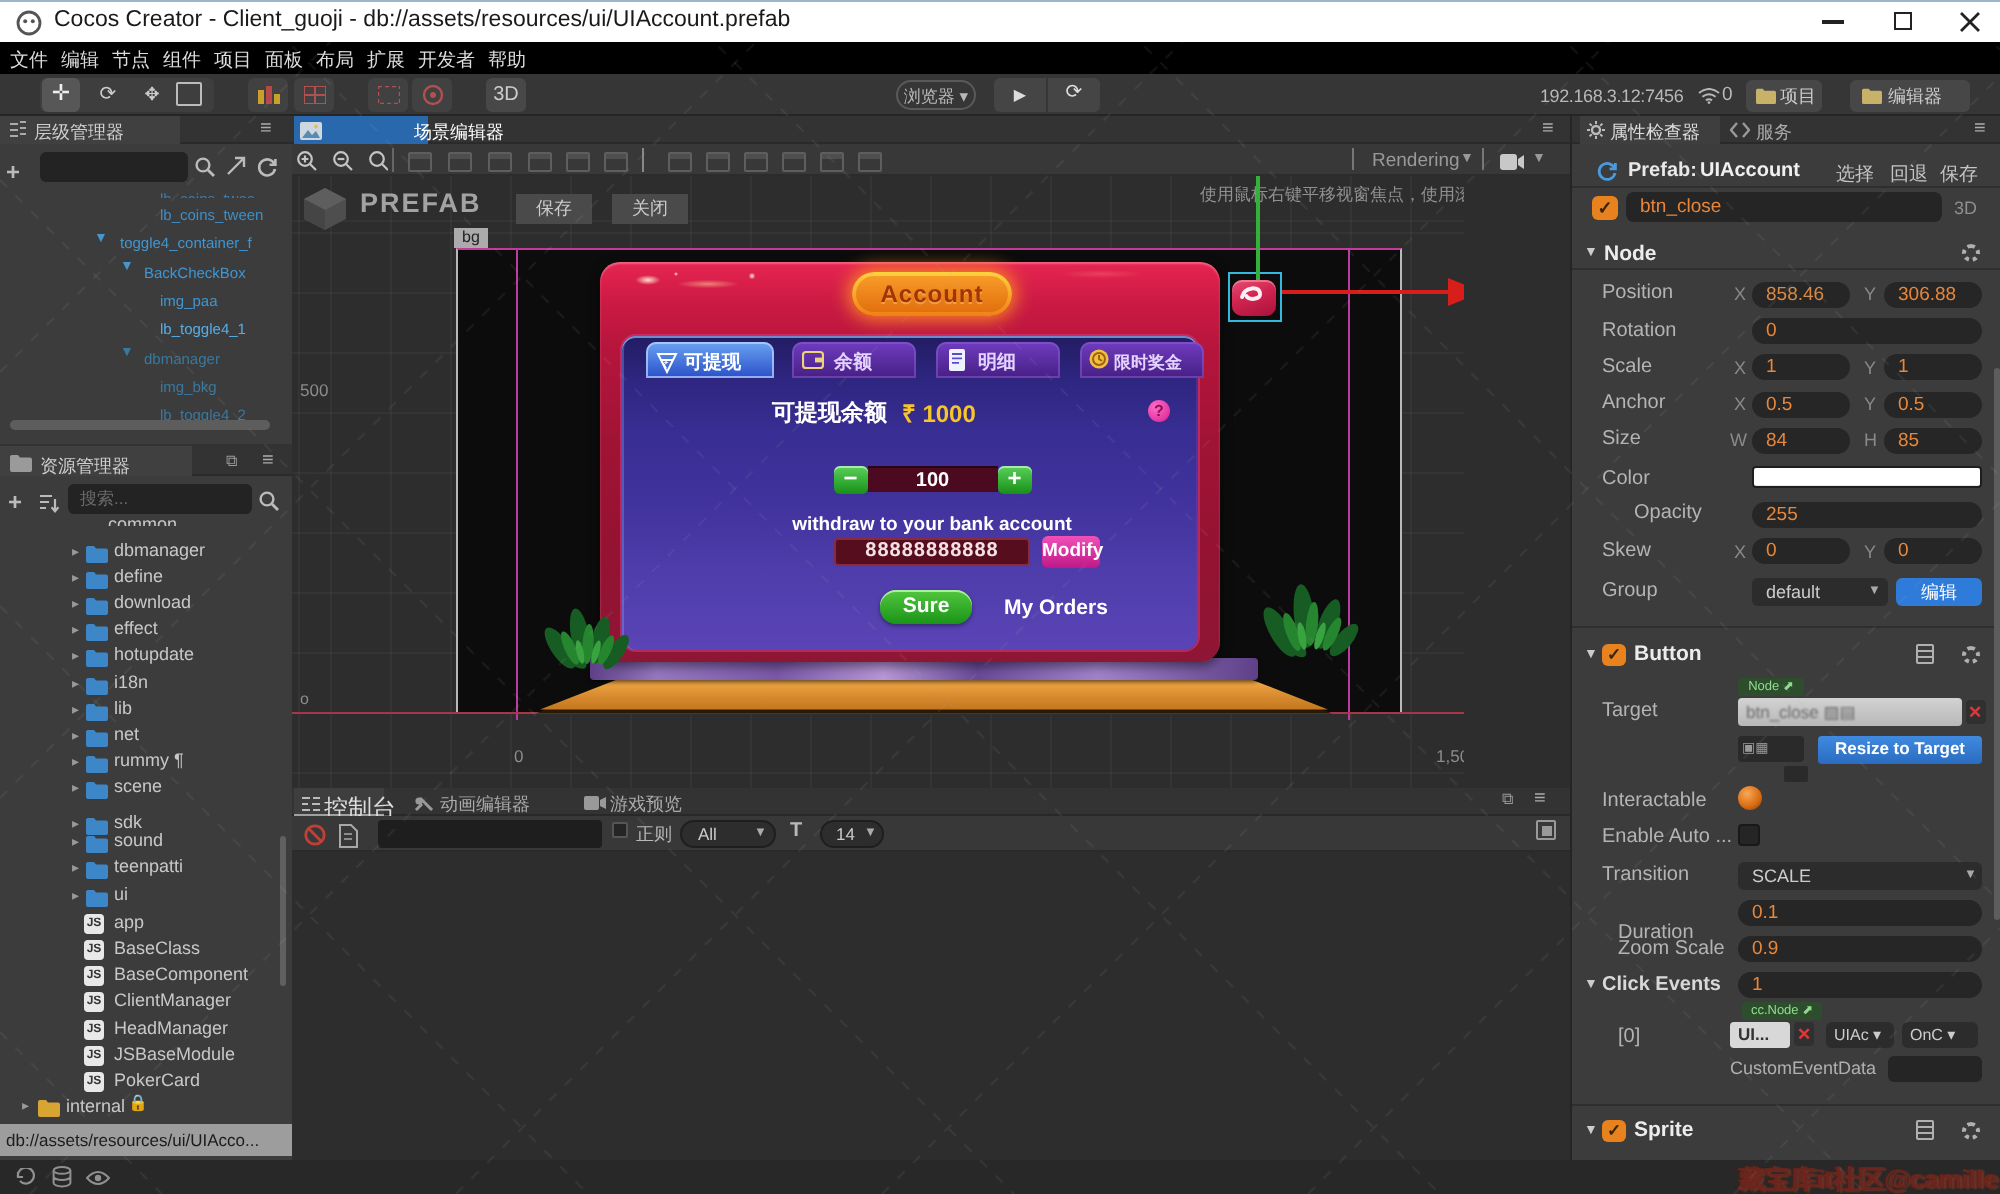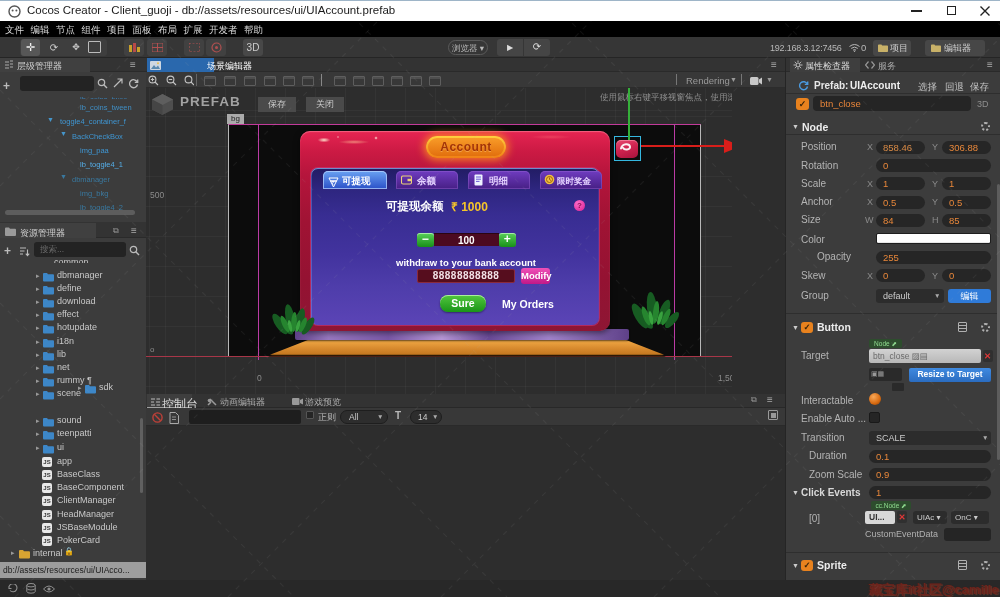--- a/index.html
+++ b/index.html
@@ -218,21 +218,21 @@
         </svg>
         <span>rummy ¶</span>
       </div>
     <div class="frow" style="top:330px;">
         <i>▸</i>
         <svg class="fold" viewBox="0 0 11 9">
           <path d="M0 1.5 Q0 .5 1 .5 H4 L5 1.8 H10 Q11 1.8 11 2.8 V8 Q11 9 10 9 H1 Q0 9 0 8 Z"></path>
         </svg>
         <span>scene</span>
       </div>
-    <div class="frow" style="top:324px;margin-left:42px;">
+    <div class="frow" style="top:348px;">
         <i>▸</i>
         <svg class="fold" viewBox="0 0 11 9">
           <path d="M0 1.5 Q0 .5 1 .5 H4 L5 1.8 H10 Q11 1.8 11 2.8 V8 Q11 9 10 9 H1 Q0 9 0 8 Z"></path>
         </svg>
         <span>sdk</span>
       </div>
     <div class="frow" style="top:357px;">
         <i>▸</i>
         <svg class="fold" viewBox="0 0 11 9">
           <path d="M0 1.5 Q0 .5 1 .5 H4 L5 1.8 H10 Q11 1.8 11 2.8 V8 Q11 9 10 9 H1 Q0 9 0 8 Z"></path>
@@ -594,21 +594,21 @@
       </div>
     <div class="abs" style="left:123px;top:310px;width:82px;height:13.5px;background:linear-gradient(#3f8ae0,#2a6cc0);border-radius:2px;color:#fff;font-size:8.5px;font-weight:bold;text-align:center;line-height:13.5px;">Resize to Target</div>
     <div class="abs" style="left:106px;top:325px;width:12px;height:8px;background:#2a2a2a;border-radius:1px;"></div>
     <div class="lbl abs" style="left:15px;top:336.5px;">Interactable</div>
     <div class="abs" style="left:83px;top:335px;width:12px;height:12px;border-radius:50%;background:radial-gradient(circle at 38% 32%,#f8a858,#d86a10 60%,#7a3a08);"></div>
     <div class="lbl abs" style="left:15px;top:355px;">Enable Auto ...</div>
     <div class="abs" style="left:83px;top:353.5px;width:11px;height:11px;background:#252525;border:1px solid #191919;border-radius:2px;"></div>
     <div class="lbl abs" style="left:15px;top:374px;">Transition</div>
     <div class="abs" style="left:83px;top:372.5px;width:122px;height:14px;background:#2c2c2c;border-radius:3px;color:#ccc;font-size:9px;line-height:14px;padding-left:7px;">SCALE</div>
     <div class="abs" style="left:196px;top:376px;color:#aaa;font-size:6.5px;">▼</div>
-    <div class="lbl abs" style="left:23px;top:392px;">Duration</div>
+    <div class="lbl abs" style="left:23px;top:403px;">Duration</div>
     <div class="inp abs" style="left:83px;top:391.5px;width:122px;">0.1</div>
     <div class="lbl abs" style="left:23px;top:410.5px;">Zoom Scale</div>
     <div class="inp abs" style="left:83px;top:409.5px;width:122px;">0.9</div>
     <div class="abs" style="left:6px;top:431px;color:#ccc;font-size:7px;">▼</div>
     <div class="abs" style="left:15px;top:428.5px;color:#d8d8d8;font-size:10px;font-weight:bold;">Click Events</div>
     <div class="inp abs" style="left:83px;top:428px;width:122px;">1</div>
     <div class="abs" style="left:85px;top:443px;width:40px;height:9px;background:#2d4d2d;border-radius:2px;color:#8fdc8f;font-size:6.5px;line-height:9px;text-align:center;">cc.Node ⬈</div>
     <div class="lbl abs" style="left:23px;top:455px;">[0]</div>
     <div class="abs" style="left:79px;top:452.5px;width:30px;height:13px;background:#d8d8d8;border-radius:2px;color:#333;font-size:8.5px;font-weight:bold;line-height:13px;padding-left:4px;">UI...</div>
     <div class="abs" style="left:111px;top:453px;width:10px;height:12px;background:#303030;border-radius:2px;color:#e03838;font-size:8.5px;font-weight:bold;text-align:center;line-height:12px;">✕</div>

